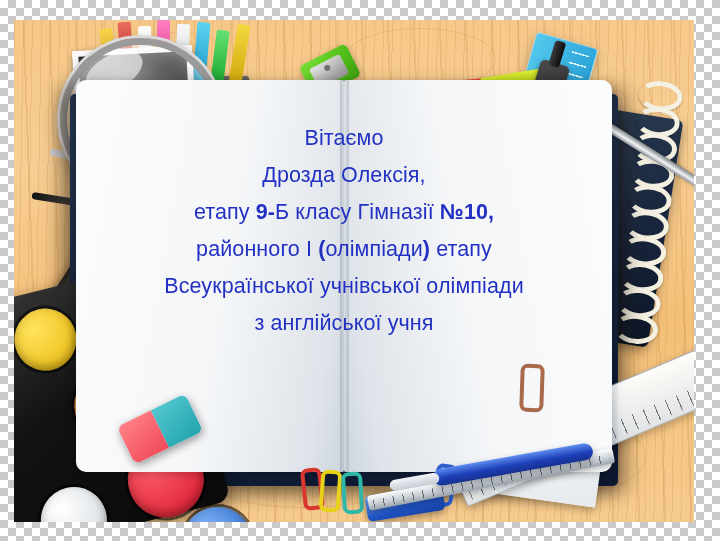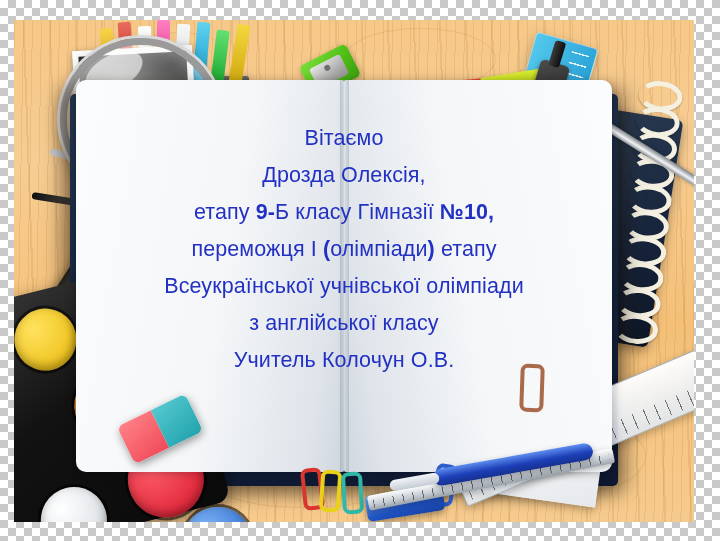--- a/index.html
+++ b/index.html
@@ -235,24 +235,23 @@
 
     <div class="book">
       <div class="page left"></div>
       <div class="page right"></div>
       <div class="spine"></div>
 
       <div class="text-block" style="color: rgb(34, 49, 196);">
         <div class="ln"><span>Вітаємо</span></div>
         <div class="ln"><span>Дрозда Олексія,</span></div>
         <div class="ln"><span>етапу </span><b>9-</b><span>Б класу Гімназії </span><b>№10,</b></div>
-        <div class="ln"><span>переможця I </span><b>(</b><span>олімпіади</span><b>)</b><span> етапу</span></div>
+        <div class="ln"><span>районного I </span><b>(</b><span>олімпіади</span><b>)</b><span> етапу</span></div>
         <div class="ln"><span>Всеукраїнської учнівської олімпіади</span></div>
-        <div class="ln"><span>з англійської класу</span></div>
-        <div class="ln"><span>Учитель Колочун О.В.</span></div>
+        <div class="ln"><span>з англійської учня</span></div>
       </div>
     </div>
 
     <div class="palette">
       <div class="pan" style="left:58px;top:18px;width:62px;height:62px;background:radial-gradient(circle at 36% 30%,#ffe25e,#e8b707);"></div>
       <div class="pan" style="left:100px;top:92px;width:74px;height:74px;background:radial-gradient(circle at 36% 30%,#ffb163,#e2761a);"></div>
       <div class="pan" style="left:134px;top:176px;width:76px;height:76px;background:radial-gradient(circle at 36% 30%,#ff5d69,#d4152a);"></div>
       <div class="pan" style="left:40px;top:198px;width:66px;height:66px;background:radial-gradient(circle at 36% 30%,#ffffff,#cfd6dc);"></div>
       <div class="pan" style="left:172px;top:252px;width:70px;height:70px;background:radial-gradient(circle at 36% 30%,#7fb4f5,#2160c9);"></div>
     </div>

